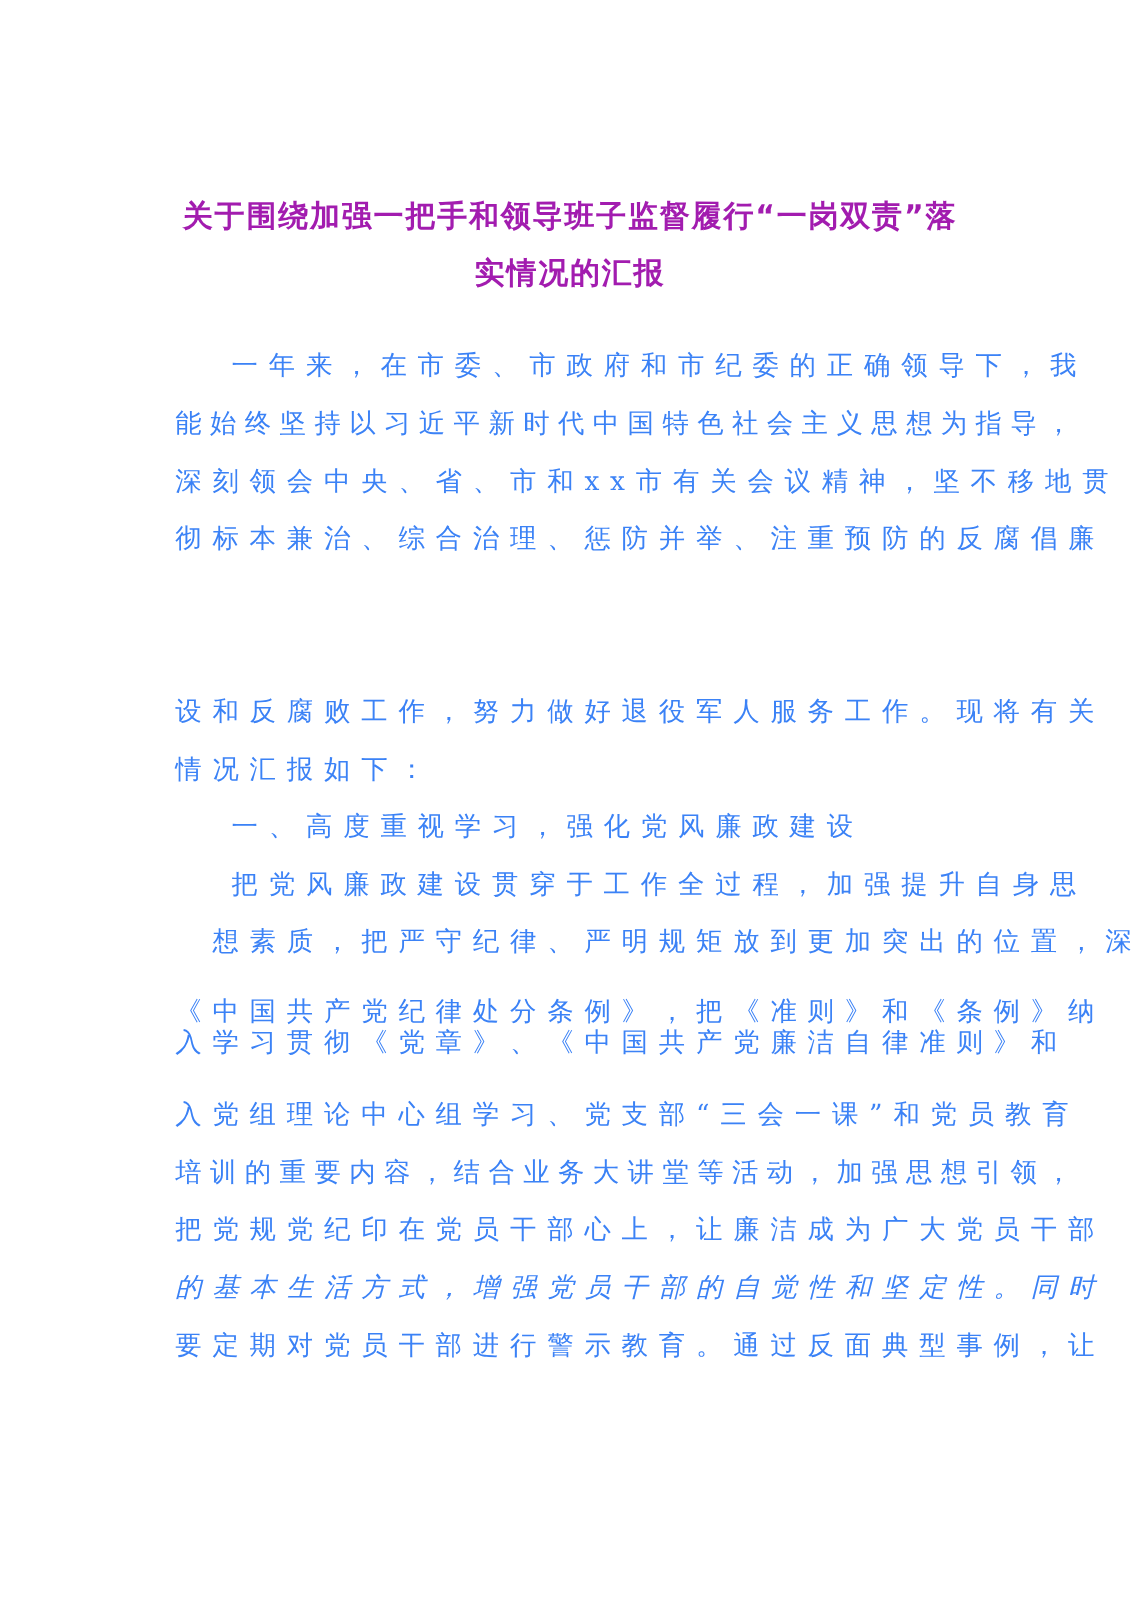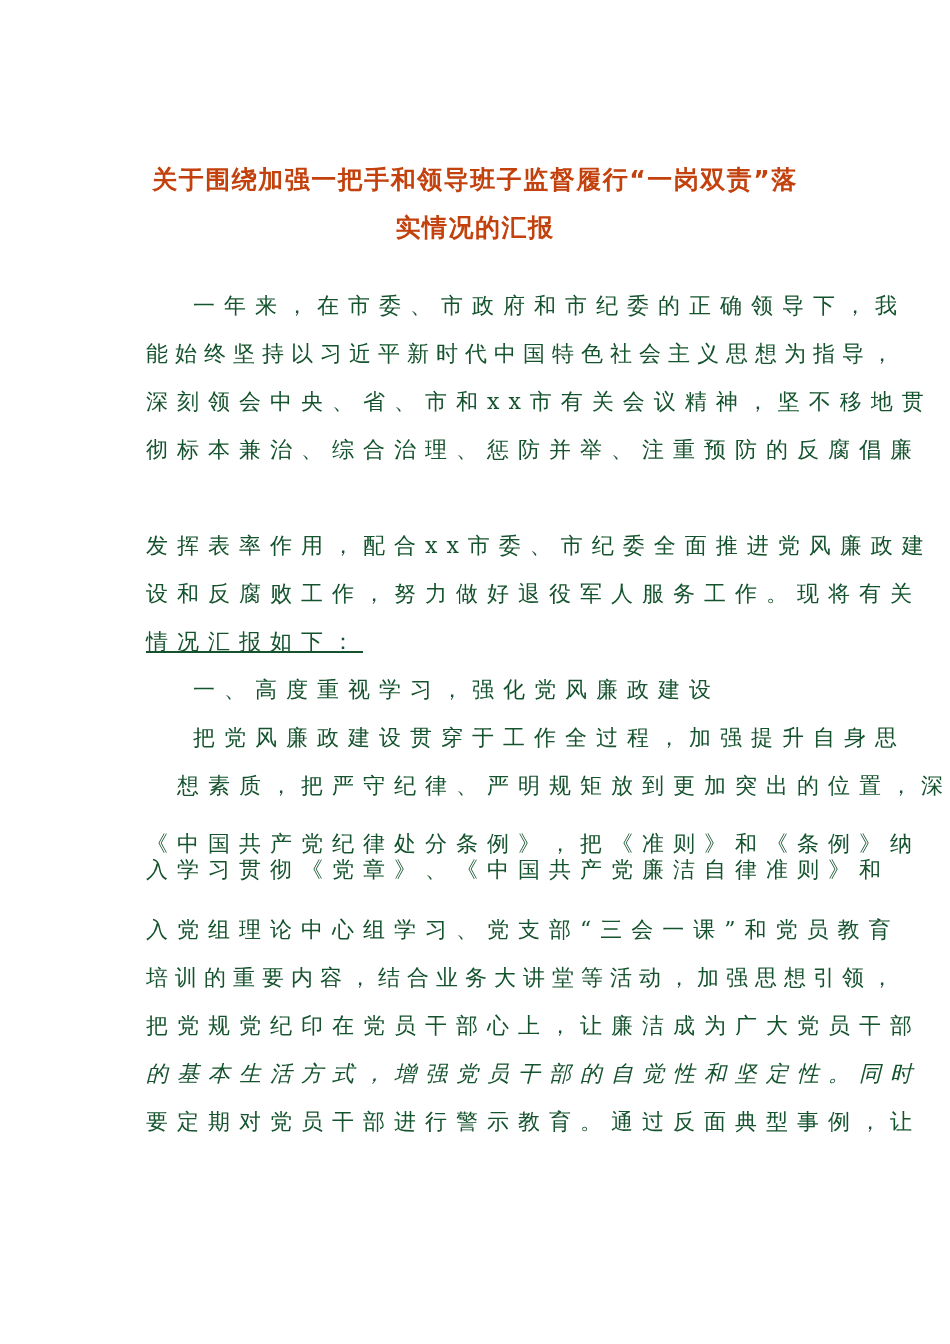--- a/index.html
+++ b/index.html
@@ -1,47 +1,46 @@
 <!DOCTYPE html>
 <html><head>
 <meta charset="utf-8">
 <style>
   html, body { margin: 0; padding: 0; background: #ffffff; }
   body { width: 950px; height: 1344px; position: relative; overflow: hidden; }
   .page { position: absolute; left: 0; top: 0; width: 950px; height: 1344px; background: #ffffff; }
   .title-line {
     position: absolute; left: 0; width: 950px; text-align: center;
     font-family: "DejaVu Sans", sans-serif; font-weight: bold;
-    font-size: 25px; letter-spacing: 1.5px; color: #c2410c;
+    font-size: 25px; letter-spacing: 1.5px; color: #a21caf;
     line-height: 30px; white-space: nowrap;
   }
   .body-line {
     position: absolute; left: 146px; width: 660px;
     font-family: "DejaVu Serif", serif; font-size: 22px;
-    letter-spacing: 9px; color: #14532d; line-height: 30px;
+    letter-spacing: 9px; color: #3b82f6; line-height: 30px;
     white-space: nowrap; text-align: justify; text-align-last: justify;
   }
   .body-line.indent { left: 193px; width: 613px; }
   .body-line.last { text-align-last: left; }
 </style>
 </head>
 <body>
 
 <div class="page">
 
   <div class="title-line" style="top:165px;">关于围绕加强一把手和领导班子监督履行“一岗双责”落</div>
   <div class="title-line" style="top:213px;">实情况的汇报</div>
 
   <div class="body-line indent" style="top:291px;">一年来，在市委、市政府和市纪委的正确领导下，我</div>
   <div class="body-line" style="top:339px; letter-spacing:7px;">能始终坚持以习近平新时代中国特色社会主义思想为指导，</div>
   <div class="body-line" style="top:387px;">深刻领会中央、省、市和xx市有关会议精神，坚不移地贯</div>
   <div class="body-line" style="top:435px;">彻标本兼治、综合治理、惩防并举、注重预防的反腐倡廉</div>
-  <div class="body-line" style="top:531px;">发挥表率作用，配合xx市委、市纪委全面推进党风廉政建</div>
   <div class="body-line" style="top:579px;">设和反腐败工作，努力做好退役军人服务工作。现将有关</div>
-  <div class="body-line last" style="top:627px;text-decoration:underline;">情况汇报如下：</div>
+  <div class="body-line last" style="top:627px;">情况汇报如下：</div>
 
   <div class="body-line indent last" style="top:675px;">一、高度重视学习，强化党风廉政建设</div>
 
   <div class="body-line indent" style="top:723px;">把党风廉政建设贯穿于工作全过程，加强提升自身思</div>
   <div class="body-line" style="top:771px;margin-left:31px;">想素质，把严守纪律、严明规矩放到更加突出的位置，深</div>
   <div class="body-line last" style="top:819px; width:620px;margin-top:36px;">入学习贯彻《党章》、《中国共产党廉洁自律准则》和</div>
   <div class="body-line" style="top:829px;">《中国共产党纪律处分条例》，把《准则》和《条例》纳</div>
   <div class="body-line" style="top:915px;">入党组理论中心组学习、党支部“三会一课”和党员教育</div>
   <div class="body-line" style="top:963px; letter-spacing:7px;">培训的重要内容，结合业务大讲堂等活动，加强思想引领，</div>
   <div class="body-line" style="top:1011px;">把党规党纪印在党员干部心上，让廉洁成为广大党员干部</div>

